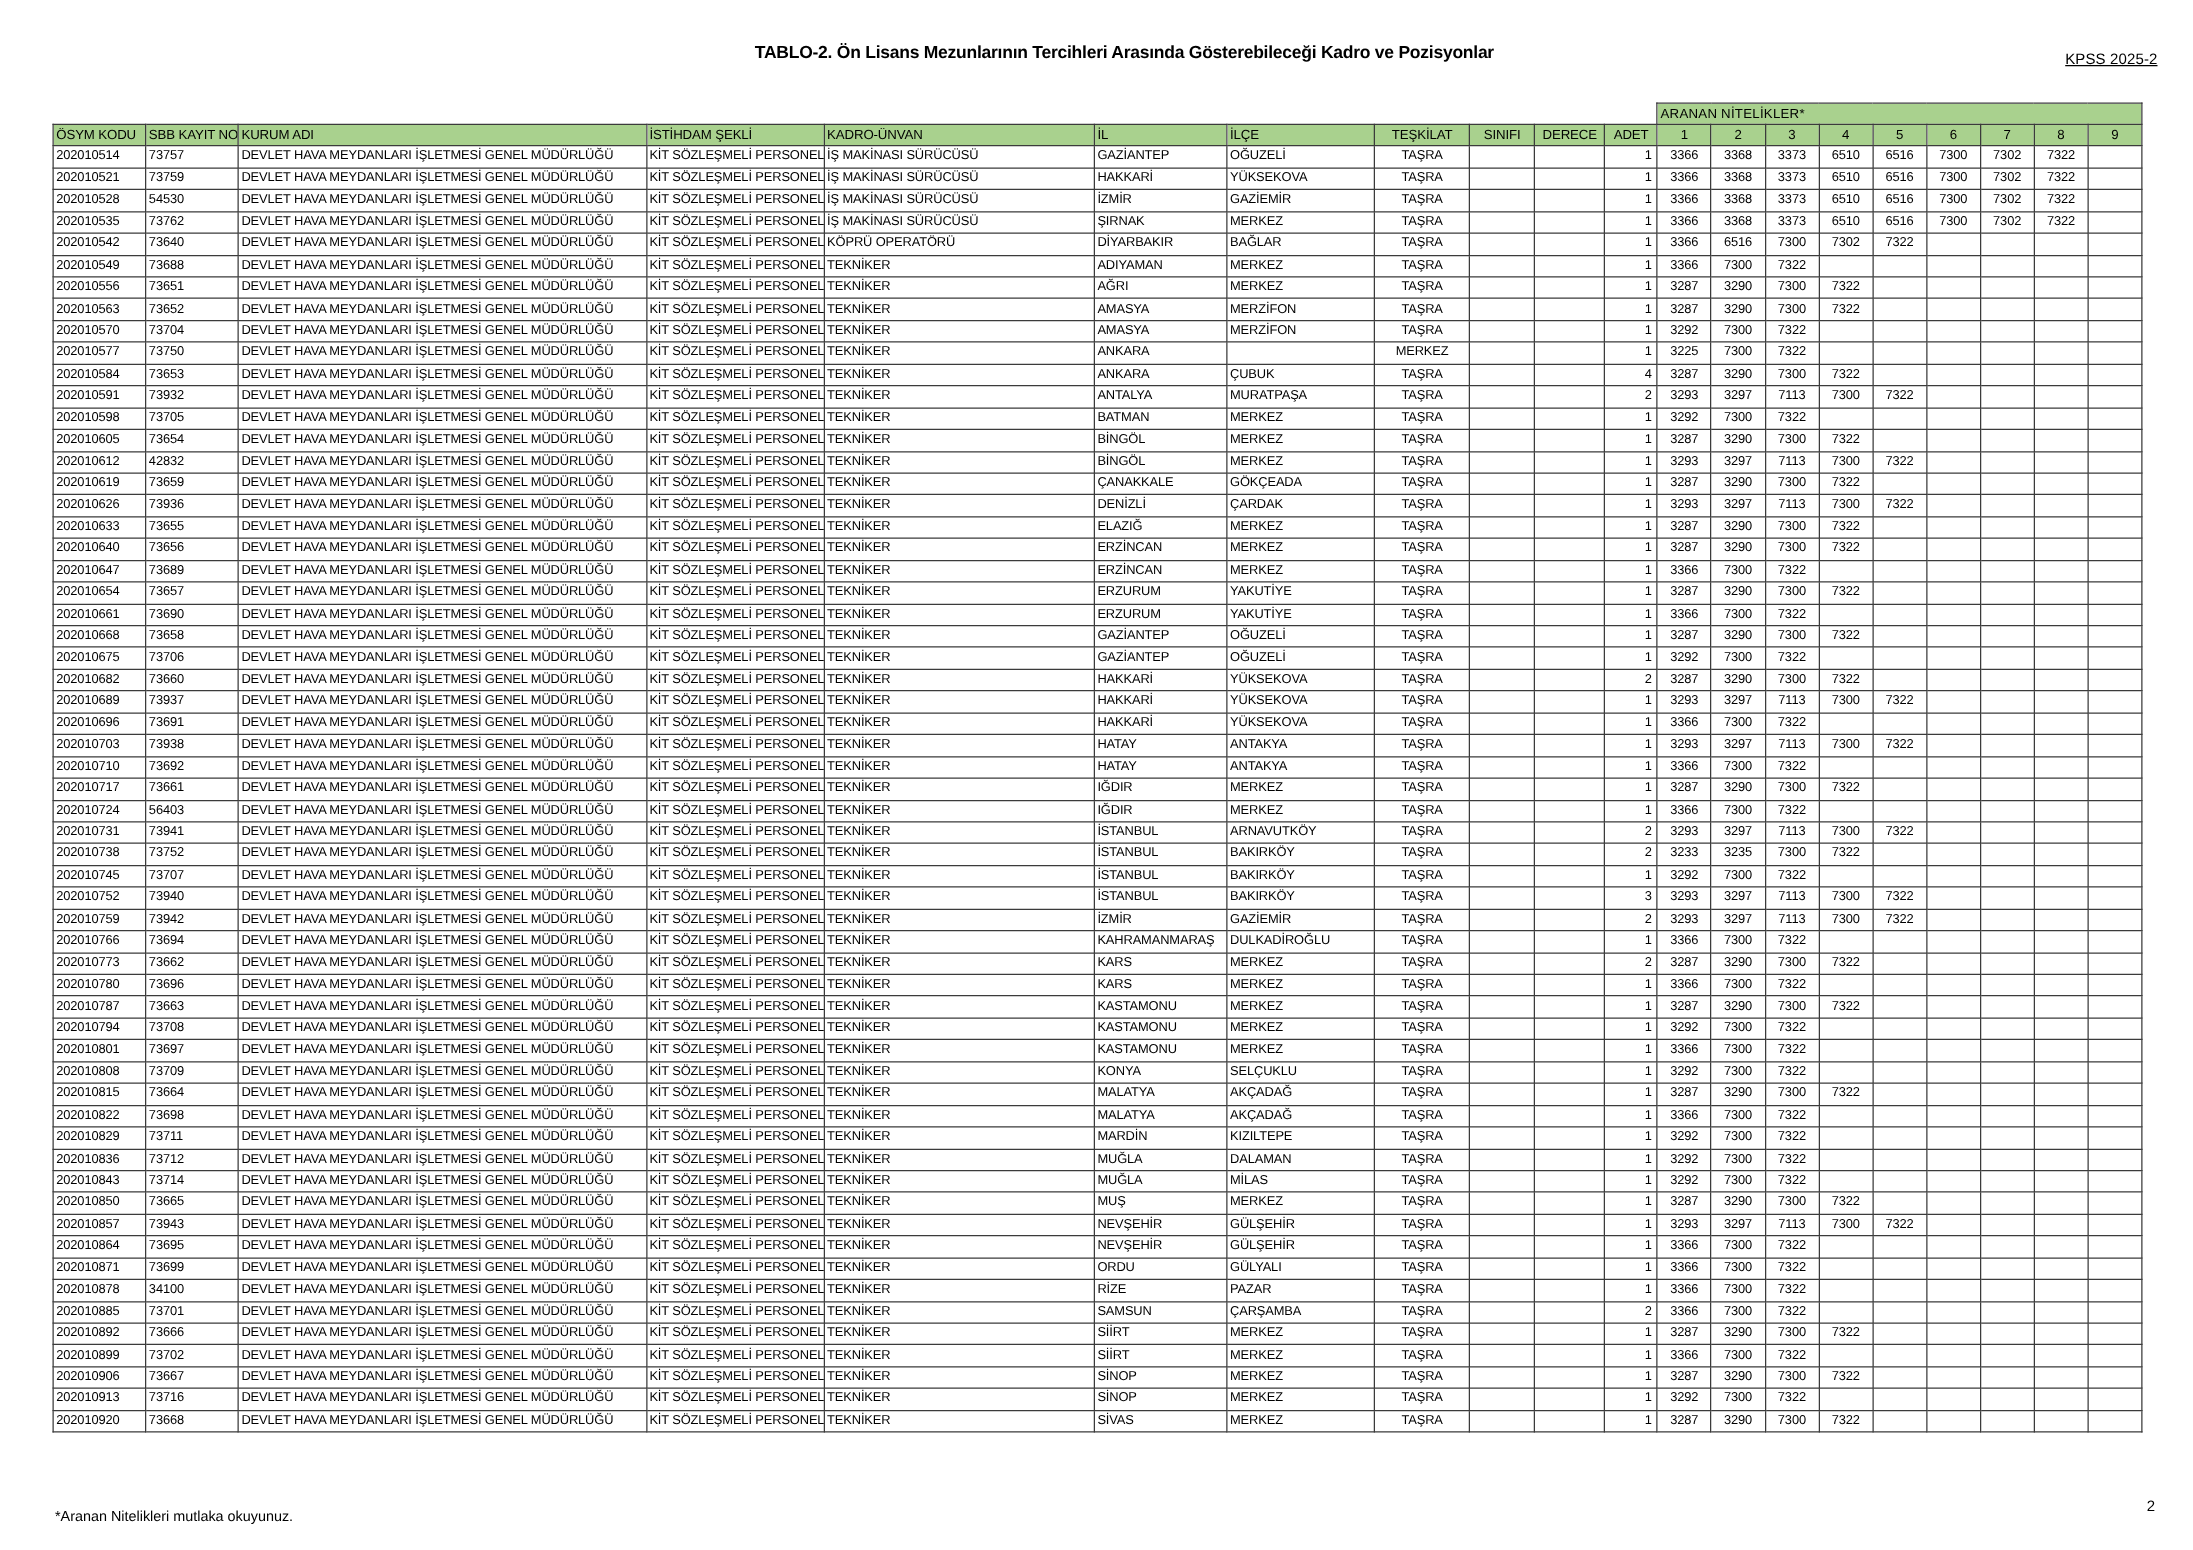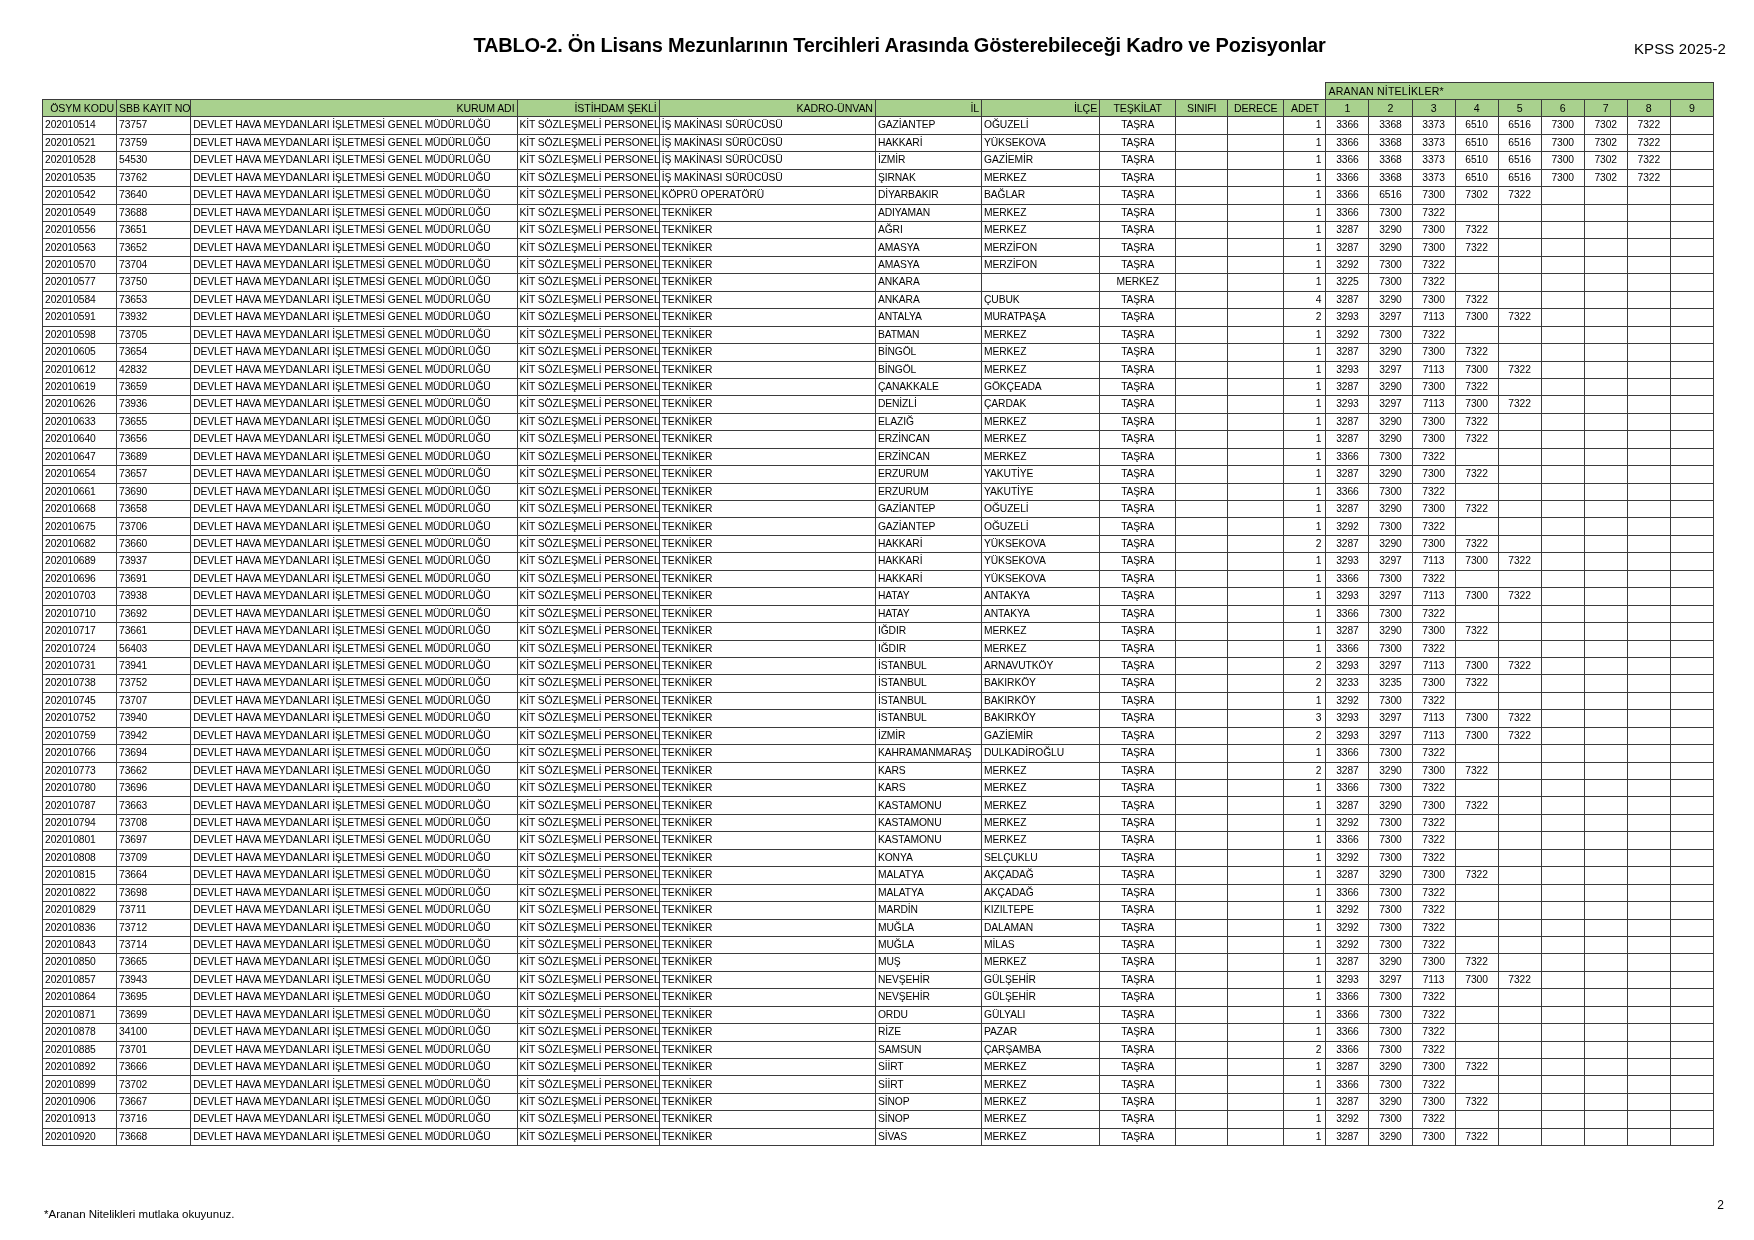--- a/index.html
+++ b/index.html
@@ -28,34 +28,35 @@
   .page-header {
     position: relative;
     height: 62px;
   }
   .doc-title {
     position: absolute;
     left: 0;
     right: 0;
     top: 34px;
     text-align: center;
-    font-size: 20px;
+    font-size: 14px;
     font-weight: bold;
     letter-spacing: -0.2px;
     line-height: 1.1;
     font-family: "Liberation Sans", sans-serif;
     padding-left: 45px;
   }
   .exam-code {
     position: absolute;
     right: 28px;
     top: 40px;
-    font-size: 15px;
+    font-size: 12px;
     font-weight: normal;
     letter-spacing: 0.1px;
+    text-decoration: underline;
   }
 
   
   .table-wrap {
     position: absolute;
     left: 42px;
     top: 82px;
     width: 1672px;
   }
   table.grid {
@@ -73,21 +74,21 @@
     height: 16.45px;
     overflow: hidden;
     white-space: nowrap;
     vertical-align: middle;
     font-weight: normal;
   }
   
   thead th {
     background: #a9d18e;
     font-weight: normal;
-    text-align: right;
+    text-align: left;
     font-size: 10.6px;
     letter-spacing: -0.1px;
     border: 1px solid #000000;
     height: 15px;
   }
   thead th.ctr { text-align: center; }
   thead tr.span-row th.blankspan {
     border: none;
     background: transparent;
   }

